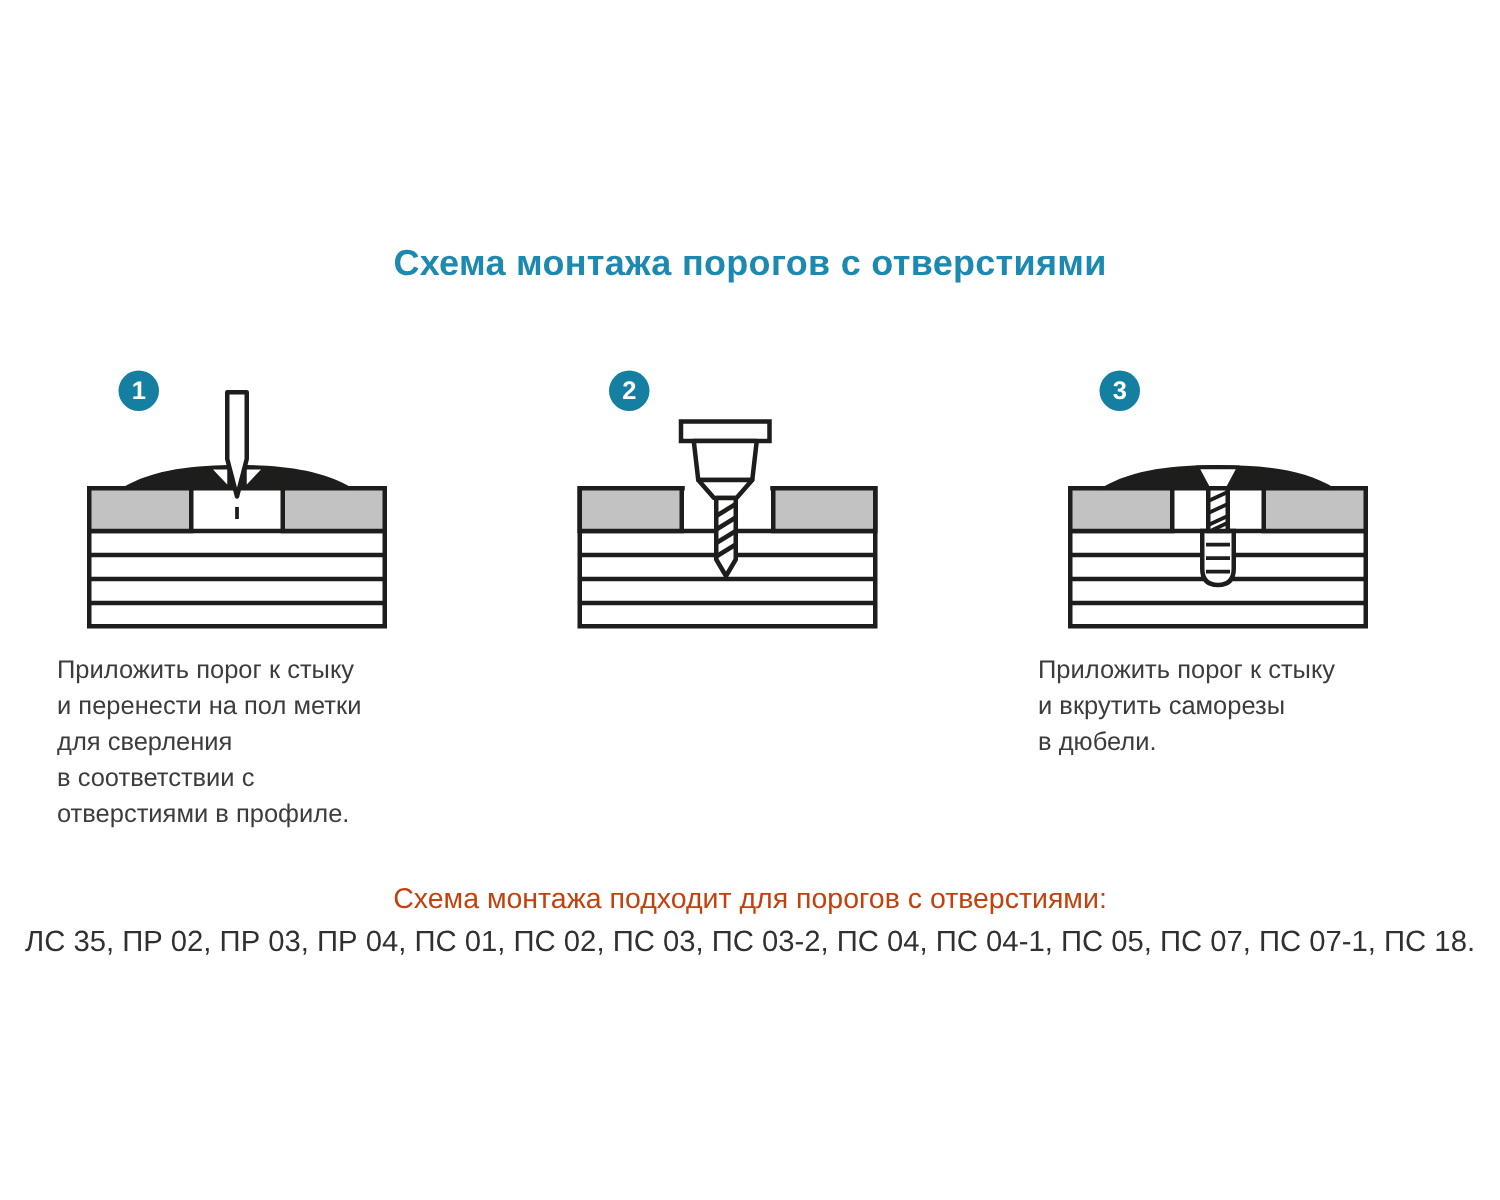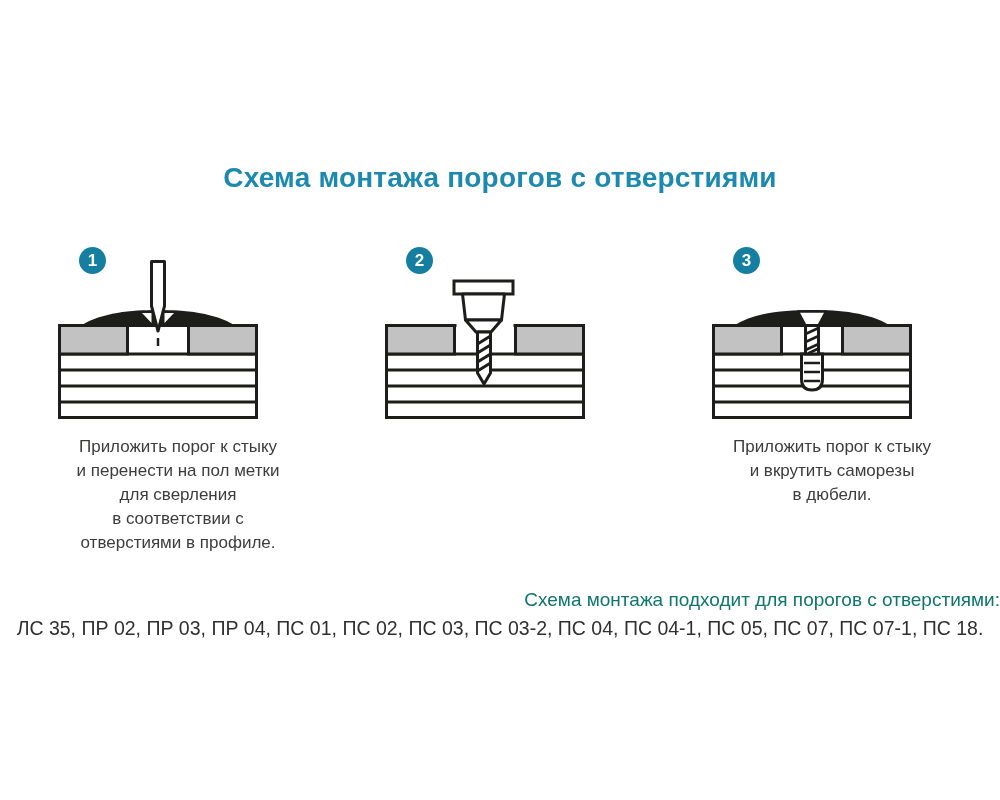--- a/index.html
+++ b/index.html
@@ -10,21 +10,21 @@
     height: 800px;
     background: #ffffff;
     overflow: hidden;
   }
   .title {
     position: absolute;
     top: 162px;
     left: 0;
     width: 1000px;
     text-align: center;
-    font-size: 28px;
+    font-size: 24px;
     font-weight: 700;
     color: #1C89B0;
     letter-spacing: 0.2px;
   }
   .step-col {
     position: absolute;
     top: 247px;
     width: 280px;
     height: 320px;
   }
@@ -52,34 +52,33 @@
     top: 5px;
     left: 0;
     width: 240px;
     height: 175px;
   }
   .caption {
     position: absolute;
     top: 188px;
     left: 0;
     width: 280px;
-    text-align: center;
     font-size: 17px;
     line-height: 24px;
     color: #3C3C3B;
     white-space: pre-line;
   }
   .footer-intro {
     position: absolute;
     top: 589px;
     left: 0;
     width: 1000px;
-    text-align: right;
+    text-align: center;
     font-size: 19px;
-    color: #0f766e;
+    color: #c2410c;
   }
   .footer-models {
     position: absolute;
     top: 617px;
     left: 0;
     width: 1000px;
     text-align: center;
     font-size: 19.5px;
     color: #303030;
     white-space: nowrap;

